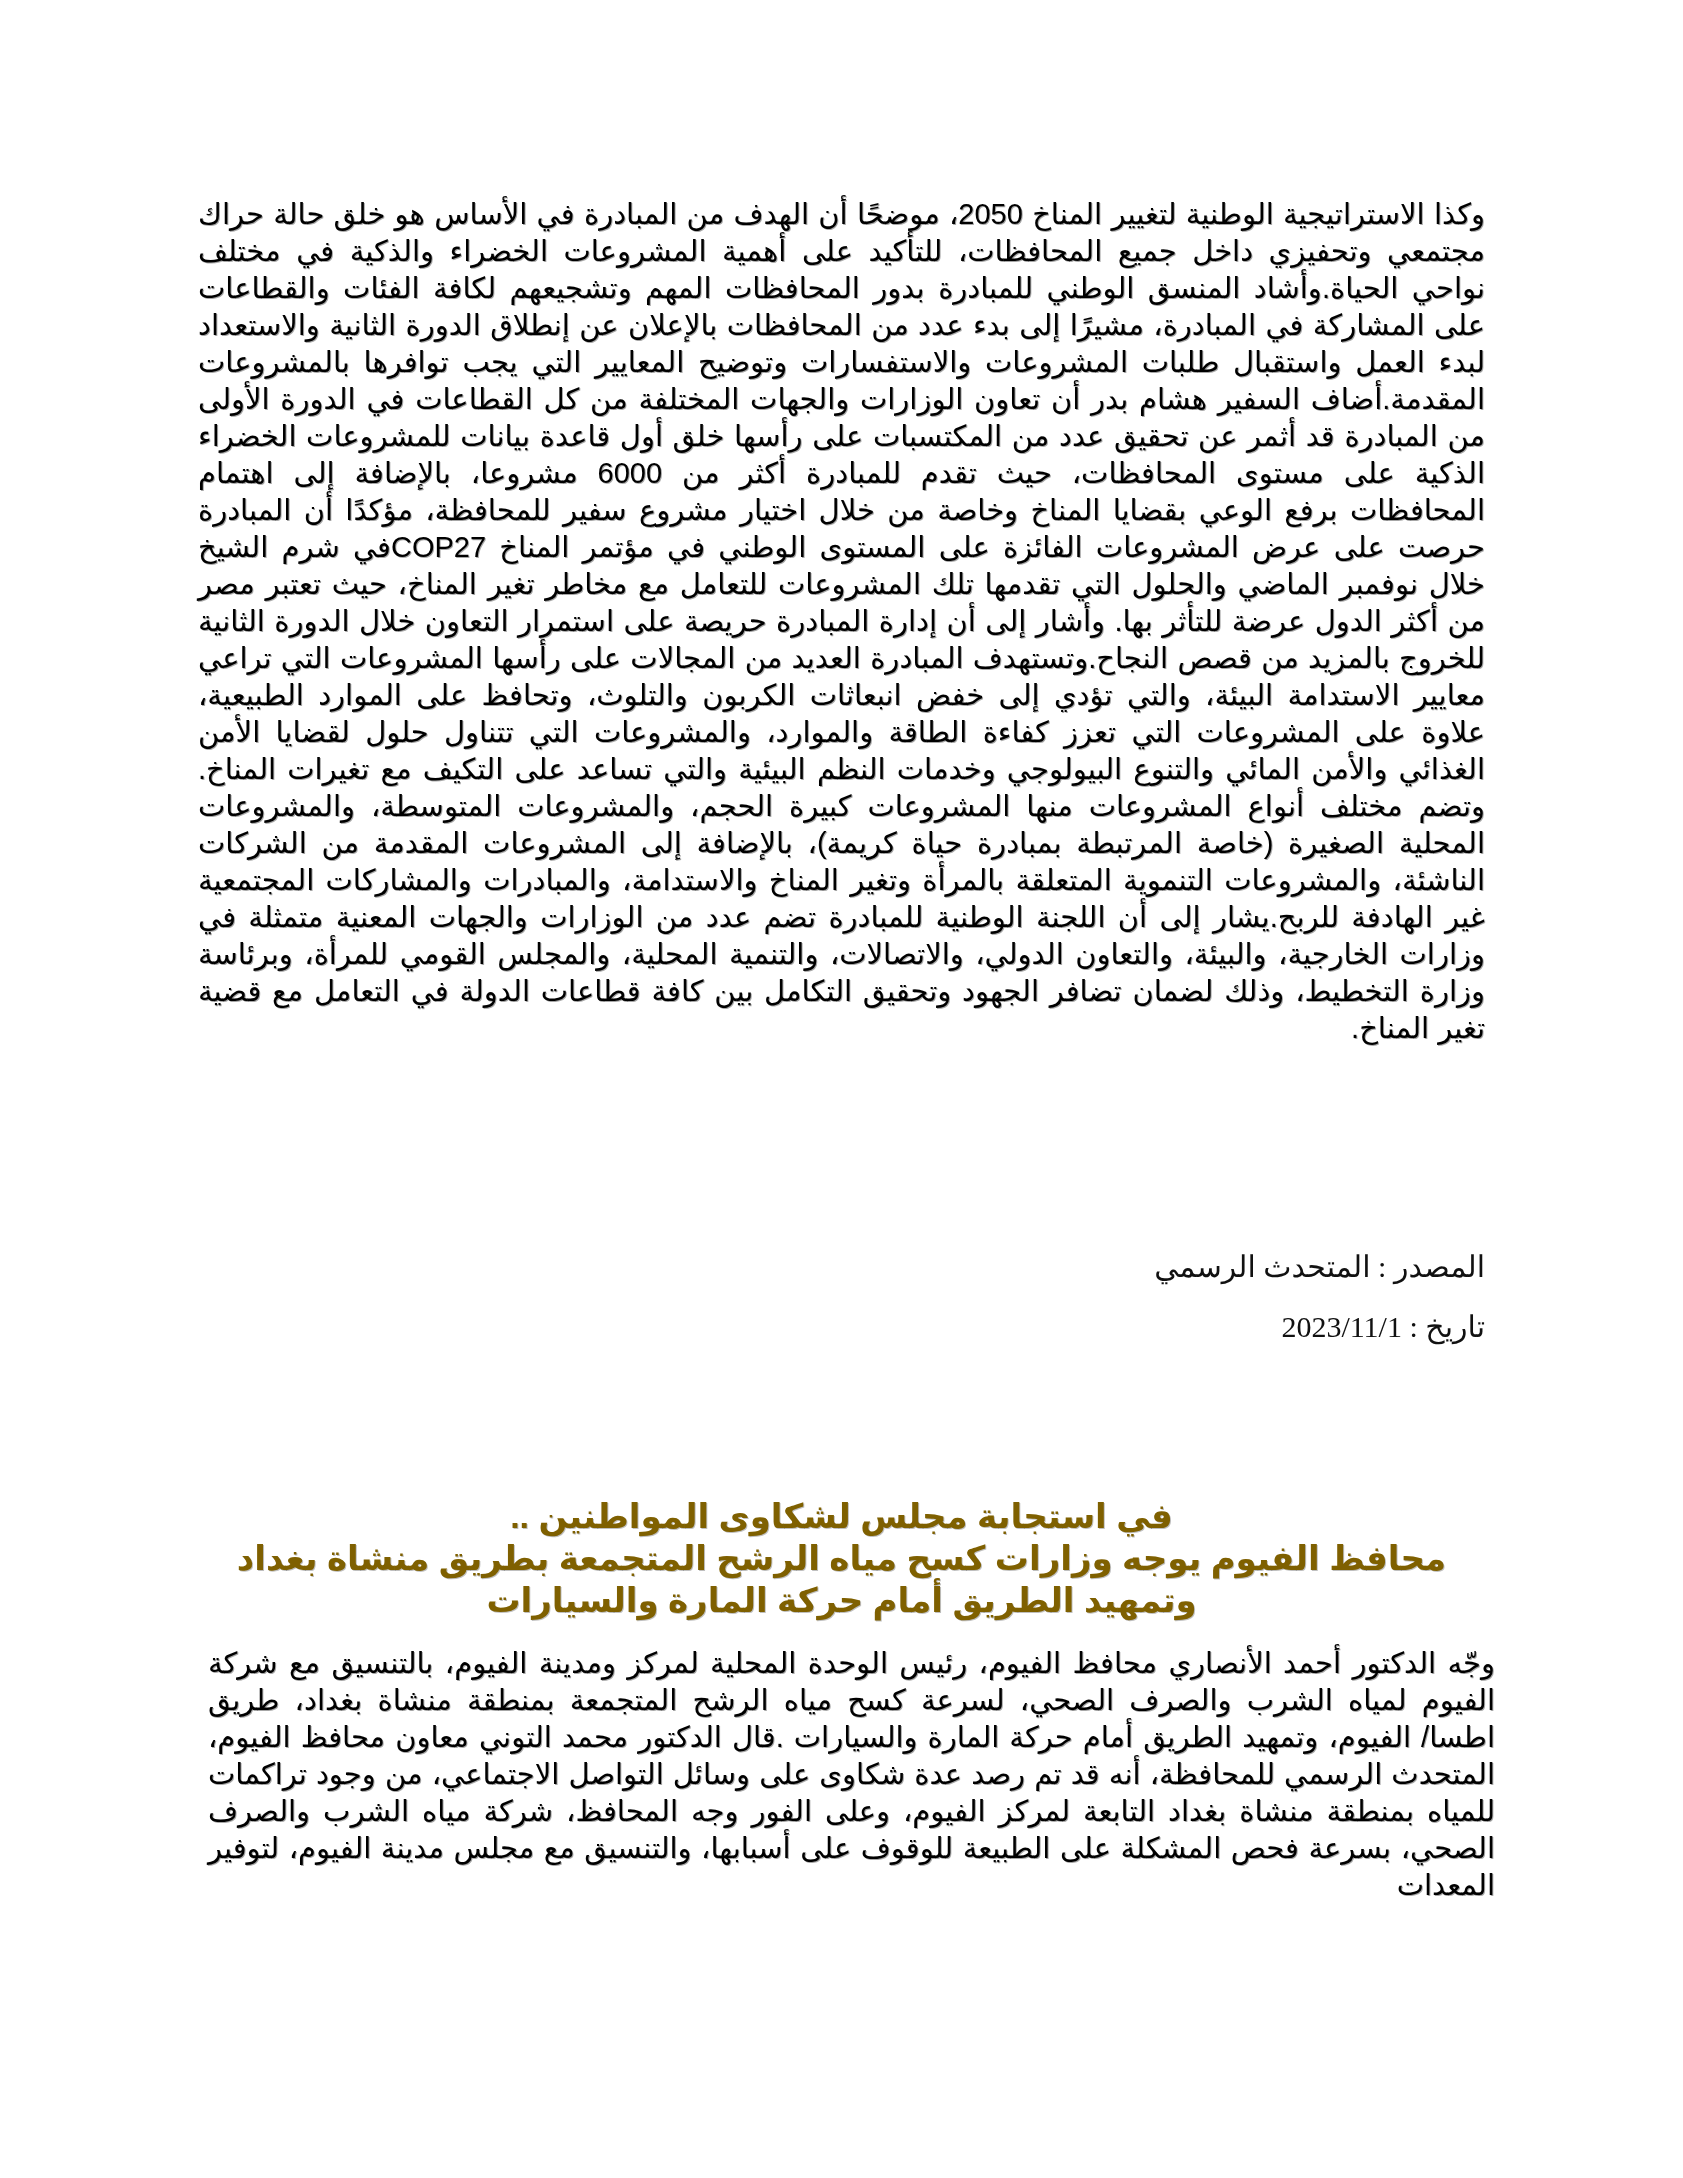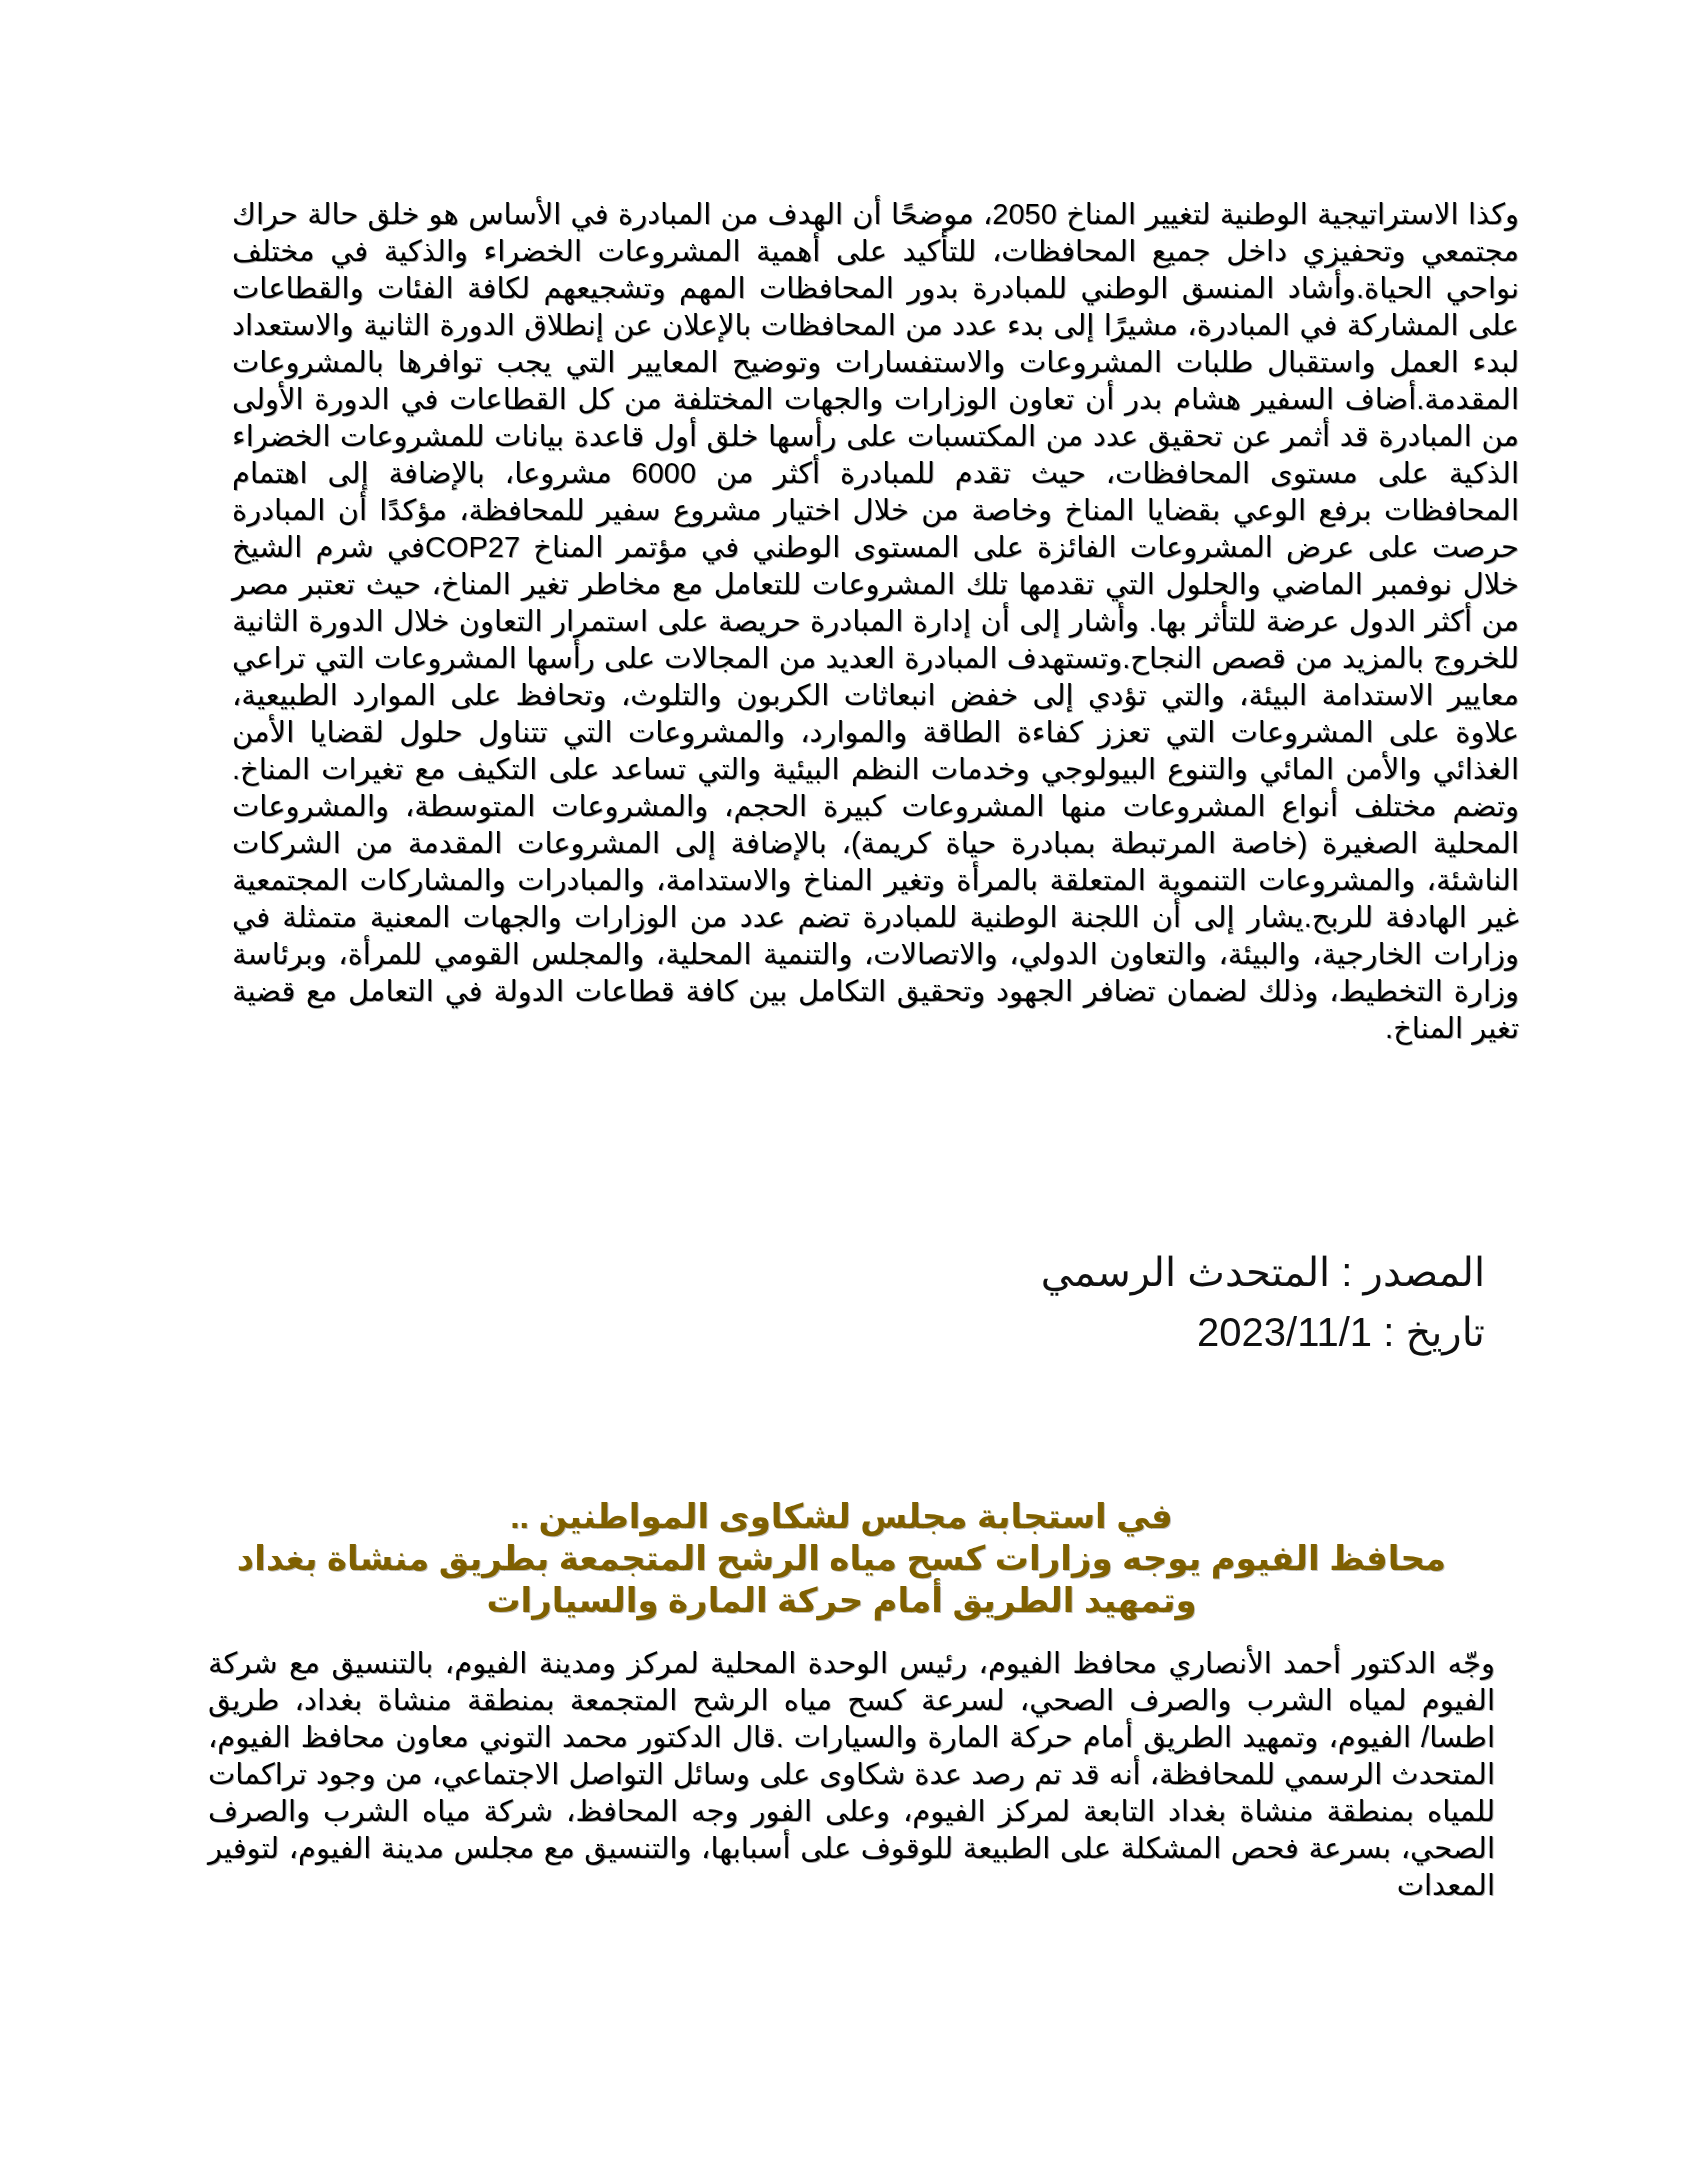--- a/index.html
+++ b/index.html
@@ -7,25 +7,25 @@
   .page { position: absolute; left: 198px; top: 0; width: 1287px; direction: rtl; }
   .para {
     position: absolute; left: 0; width: 1287px;
     font-family: "Liberation Sans", "DejaVu Sans", sans-serif;
     font-size: 29px; line-height: 37px; color: #000;
     text-align: justify; text-align-last: right;
     text-shadow: 1px 1px 0 rgba(0,0,0,0.35);
     word-spacing: 1px;
   }
   .para p { margin: 0; }
-  #para-1 { top: 196px; margin-left: 34px; }
+  #para-1 { top: 196px; }
   .meta {
     position: absolute; right: 0;
-    font-family: Liberation Sans, sans-serif;
-    font-size: 40px; color: #111; direction: rtl; white-space: nowrap;
+    font-family: Liberation Serif, serif;
+    font-size: 30px; color: #111; direction: rtl; white-space: nowrap;
   }
   #source-line { top: 1249px; }
   #date-line { top: 1309px; }
   .title {
     position: absolute; left: 0; width: 1287px; top: 1495px;
     font-family: "Liberation Sans", "DejaVu Sans", sans-serif;
     font-weight: bold; font-size: 34px; line-height: 42px;
     color: #7F6000; text-align: center; direction: rtl;
     text-shadow: 1px 1px 0 rgba(0,0,0,0.25);
   }

